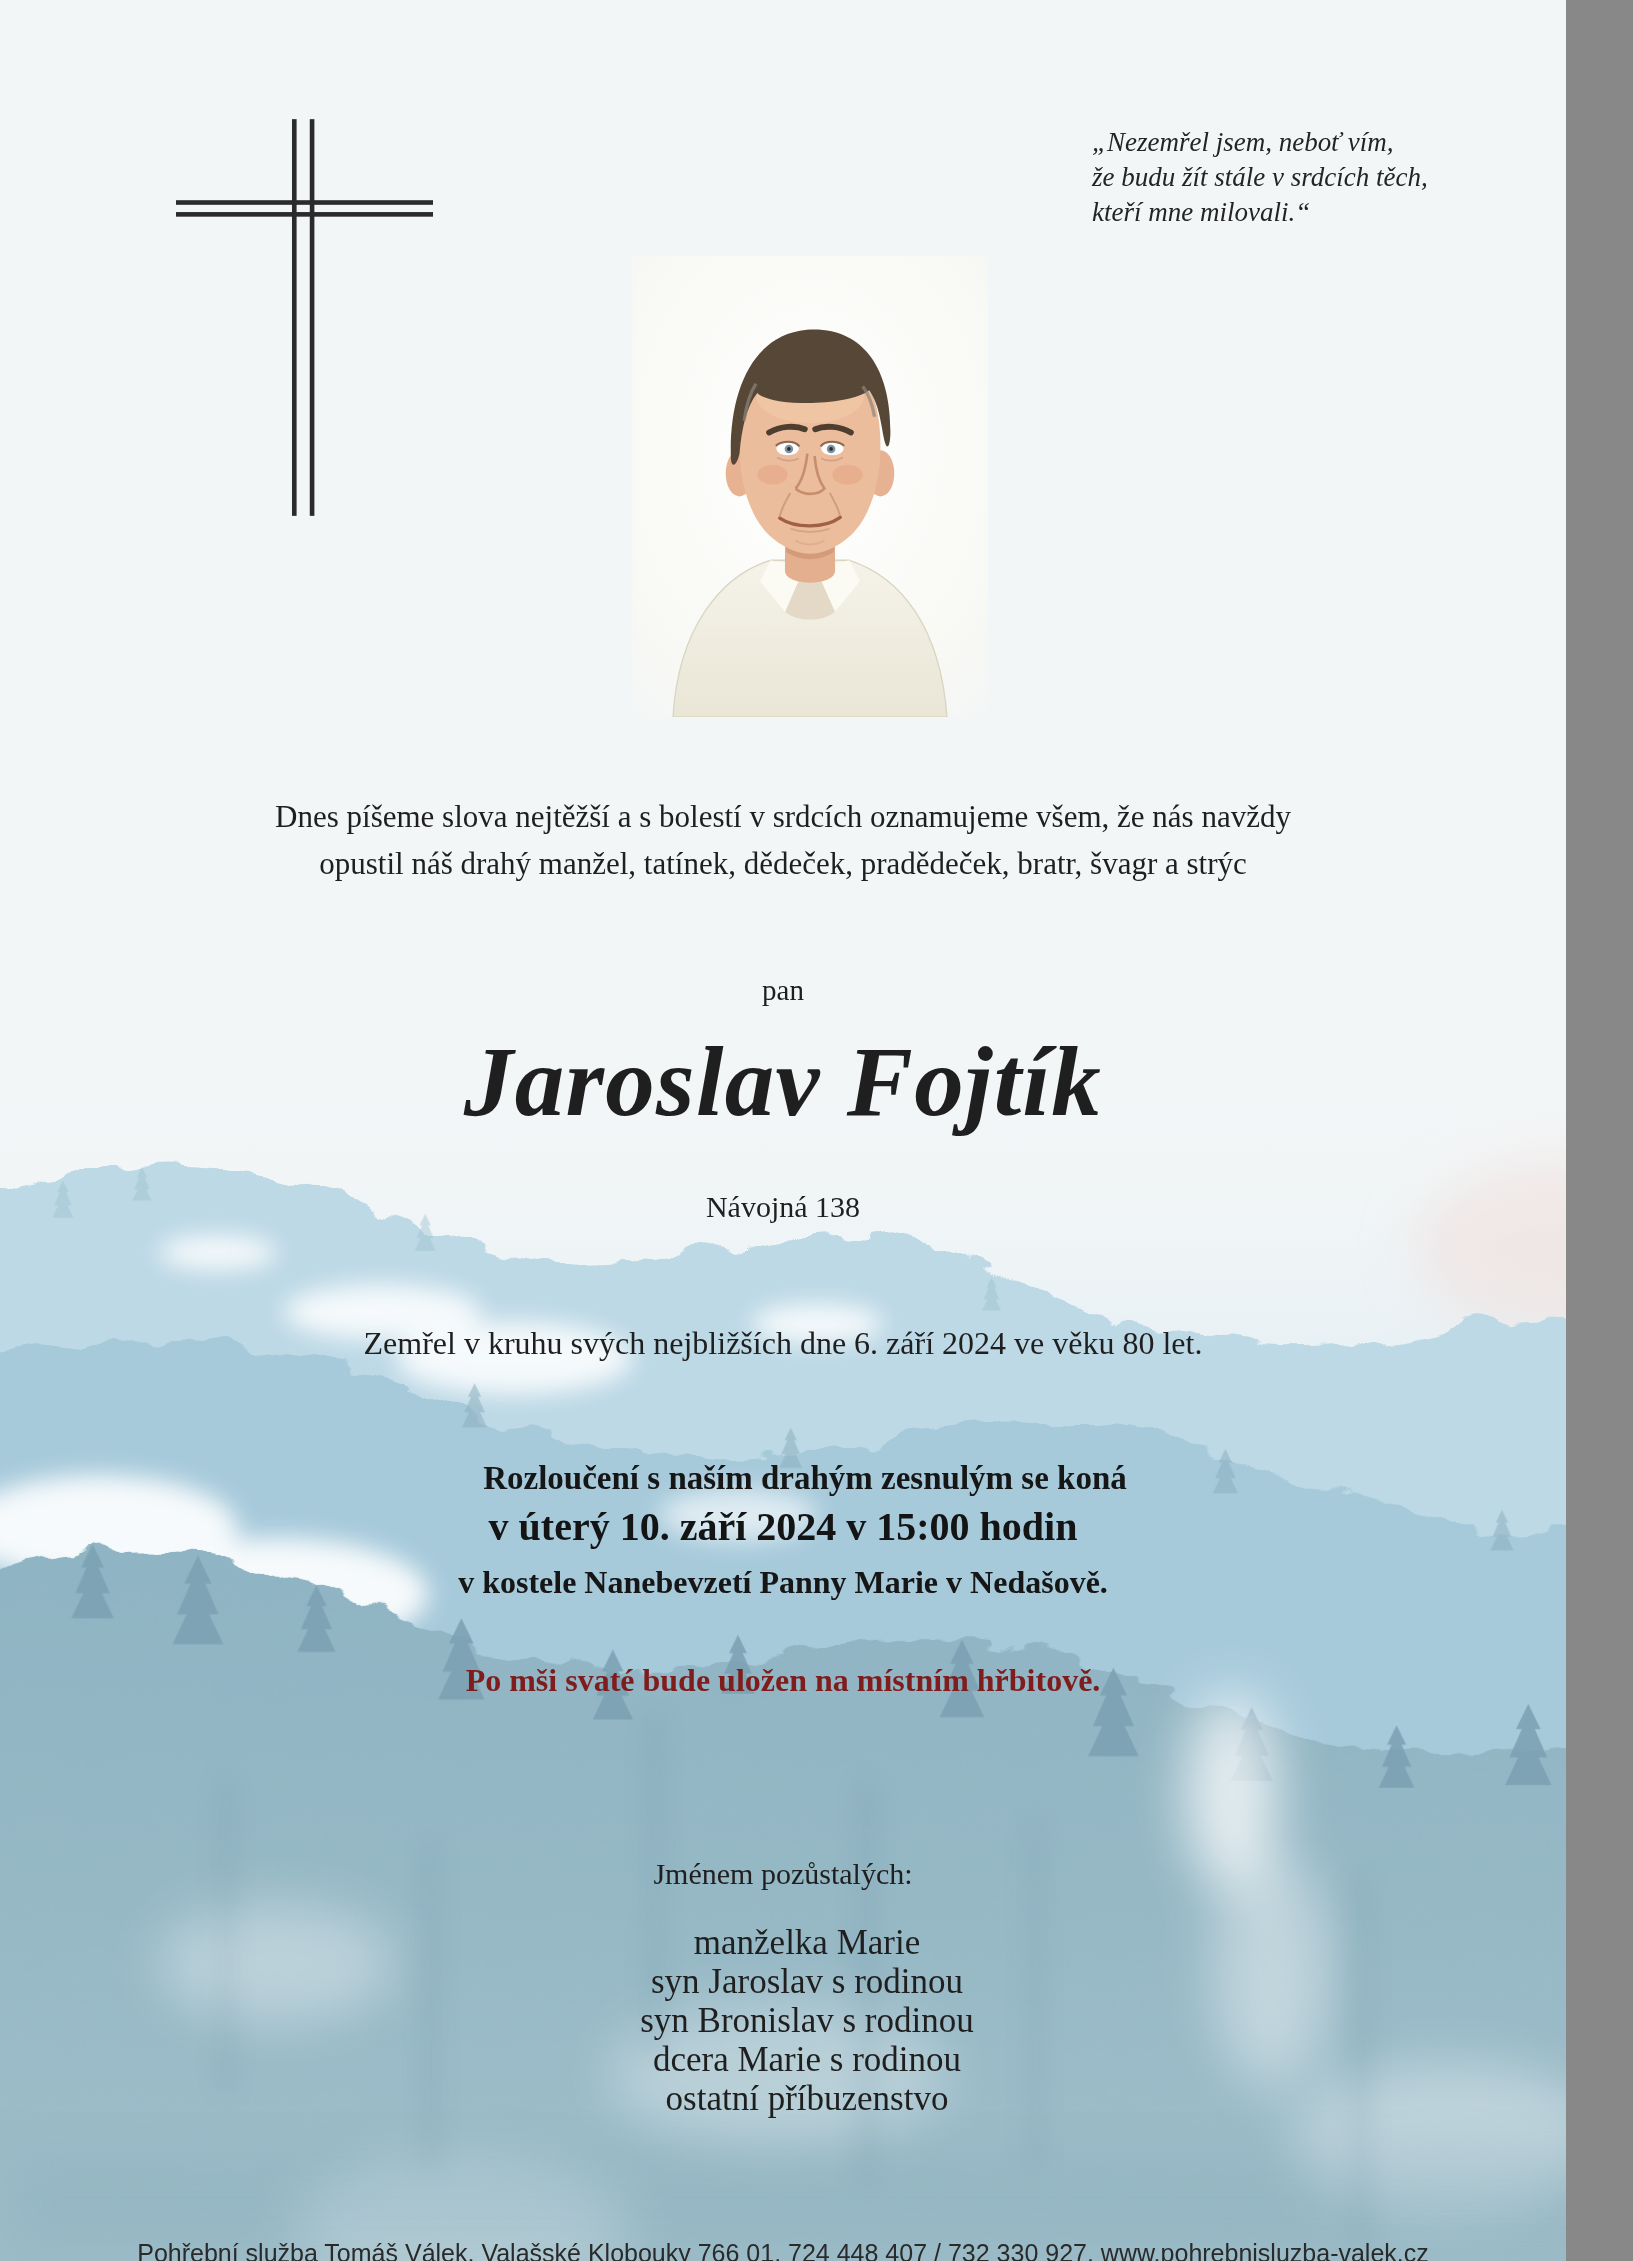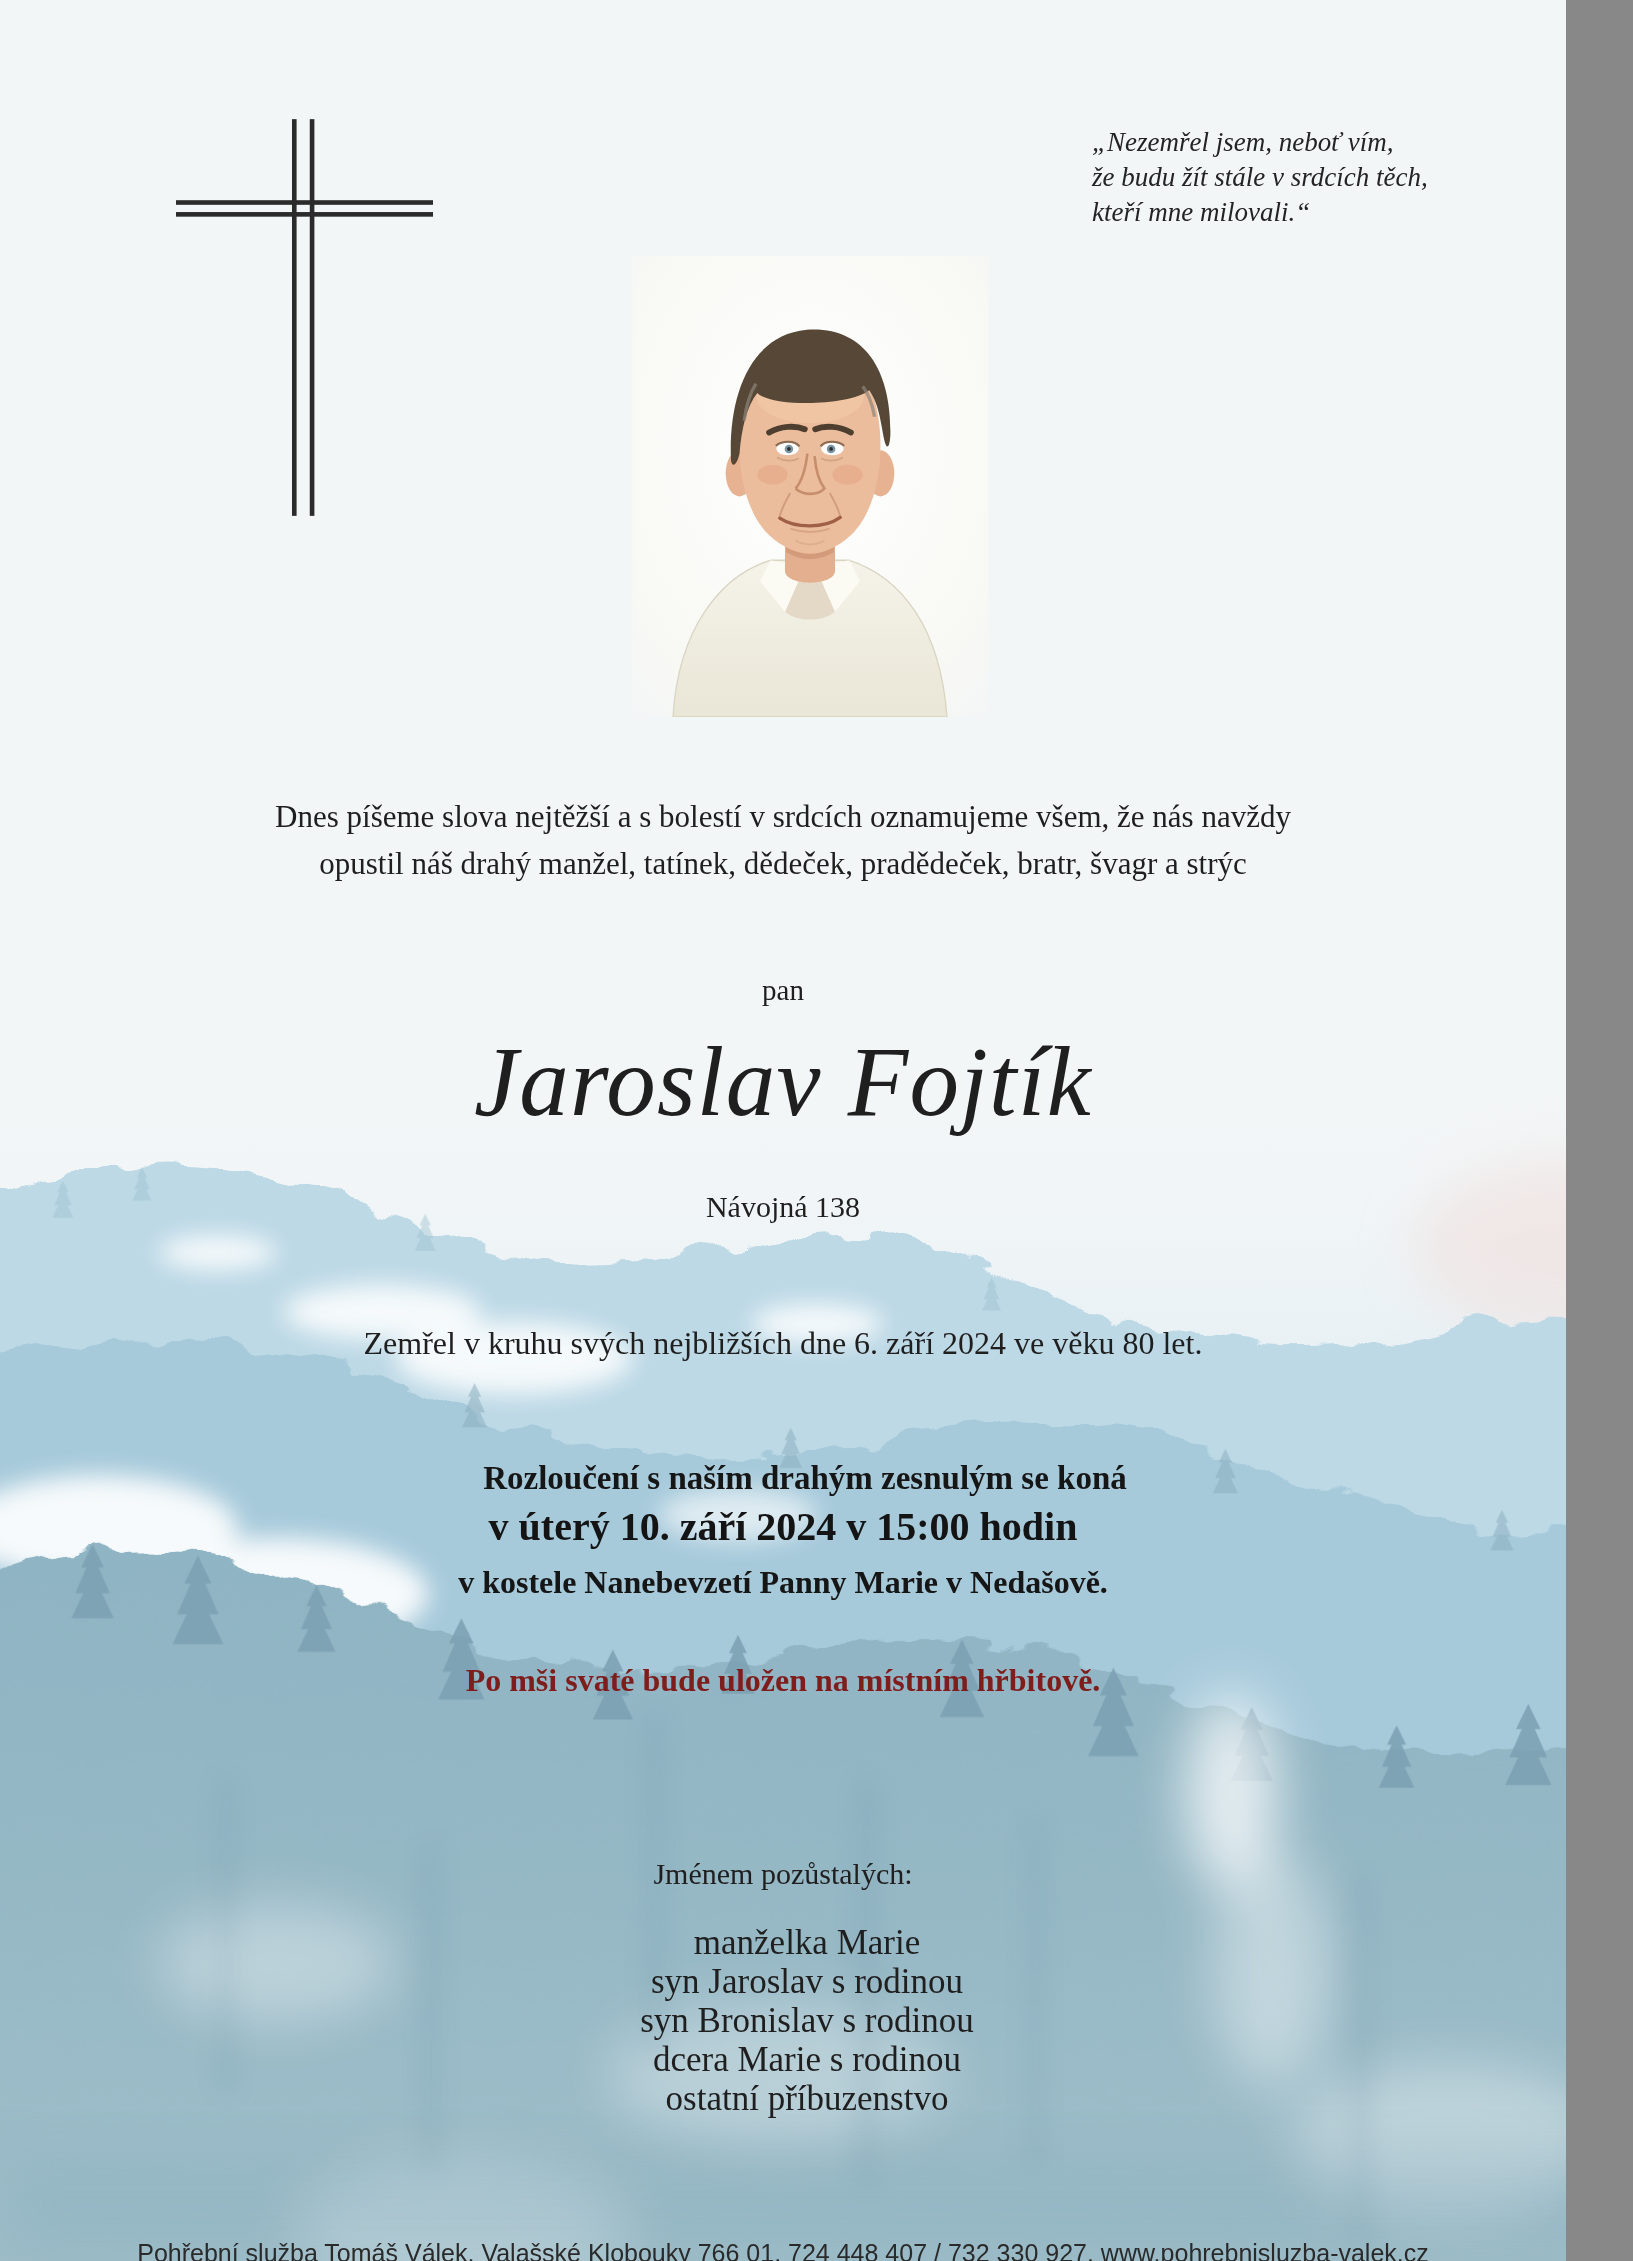--- a/index.html
+++ b/index.html
@@ -14,21 +14,21 @@
   .bg-svg{position:absolute;left:0;top:0;width:1634px;height:2261px;pointer-events:none;}
   .cross-svg{position:absolute;left:176px;top:119px;width:257px;height:397px;}
   .portrait-svg{position:absolute;left:632px;top:256px;width:356px;height:461px;}
   .quote{
     position:absolute;left:1092px;top:125px;width:448px;
     font-style:italic;font-size:27px;line-height:35px;color:#242424;
   }
   .centered{position:absolute;left:0;right:0;text-align:center;}
   .announcement{top:793px;font-size:31px;line-height:47px;}
   .salutation{top:974px;font-size:29px;}
-  .name{top:1025px;font-size:99px;font-style:italic;font-weight:400;letter-spacing:1.3px;}
+  .name{top:1025px;font-size:99px;font-style:italic;font-weight:700;letter-spacing:1.3px;}
   .address{top:1190px;font-size:30px;}
   .death{top:1325px;font-size:32px;}
   .farewell-1{top:1460px;font-size:33px;font-weight:bold;color:#161616;margin-left:44px;}
   .farewell-2{top:1503px;font-size:40px;font-weight:bold;color:#141414;}
   .farewell-3{top:1564px;font-size:32px;font-weight:bold;color:#161616;}
   .burial{top:1662px;font-size:32px;font-weight:bold;color:#7f1d1d;}
   .mourners-heading{top:1857px;font-size:30px;}
   .mourners-list{top:1923px;font-size:35px;line-height:39px;padding-left:48px;}
   .footer{
     top:2238px;font-size:25px;line-height:30px;

